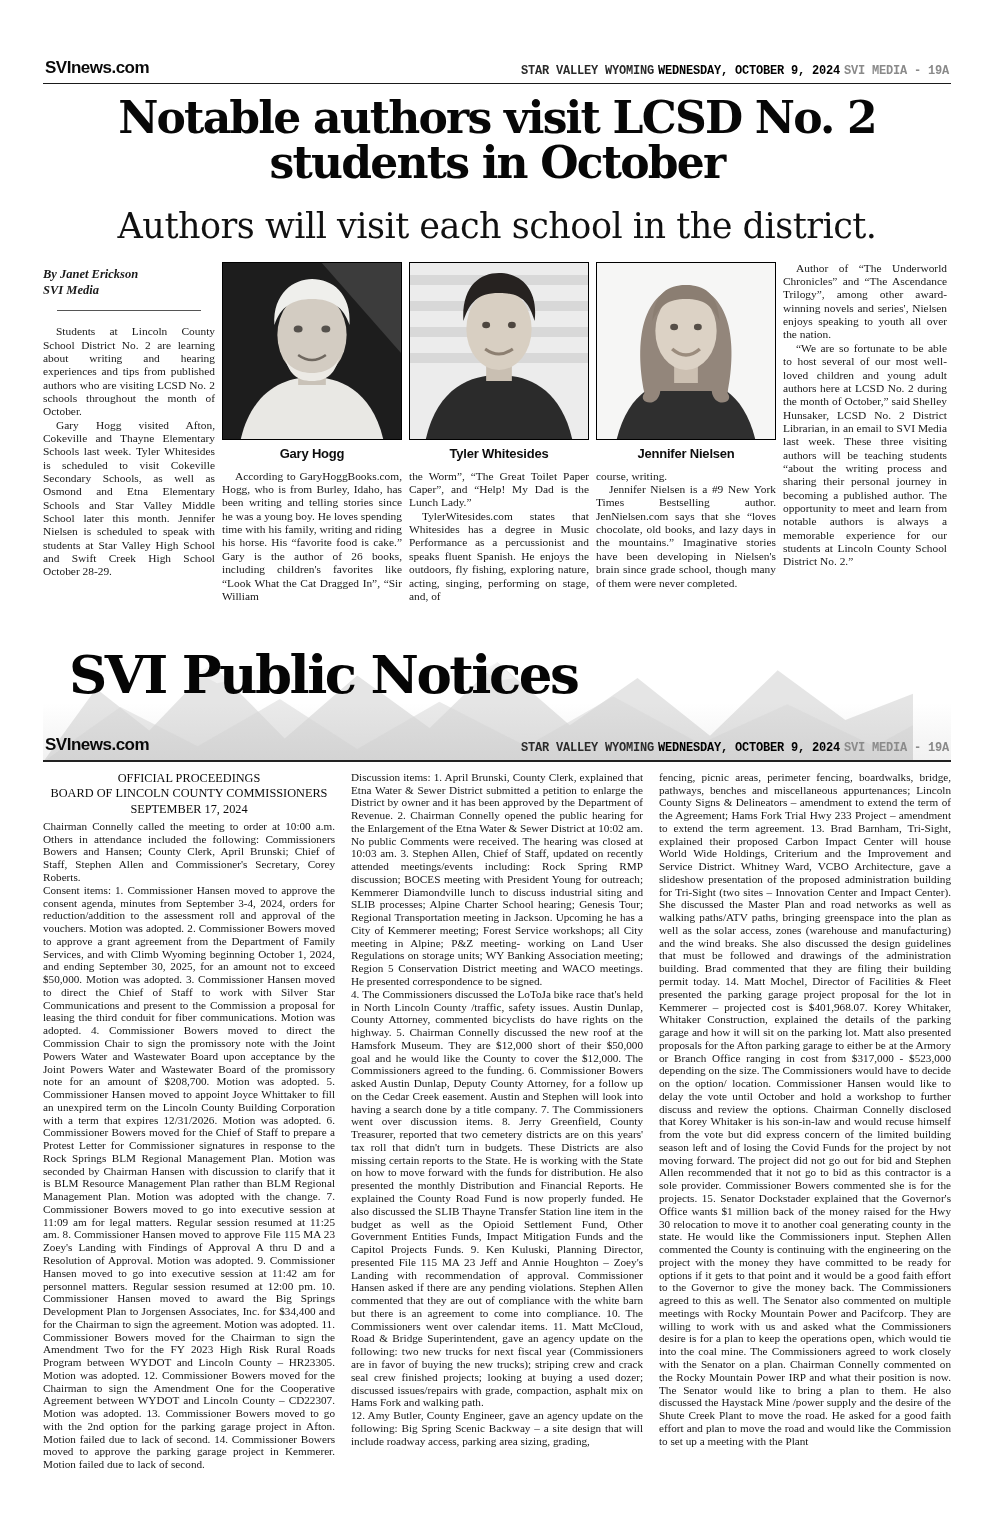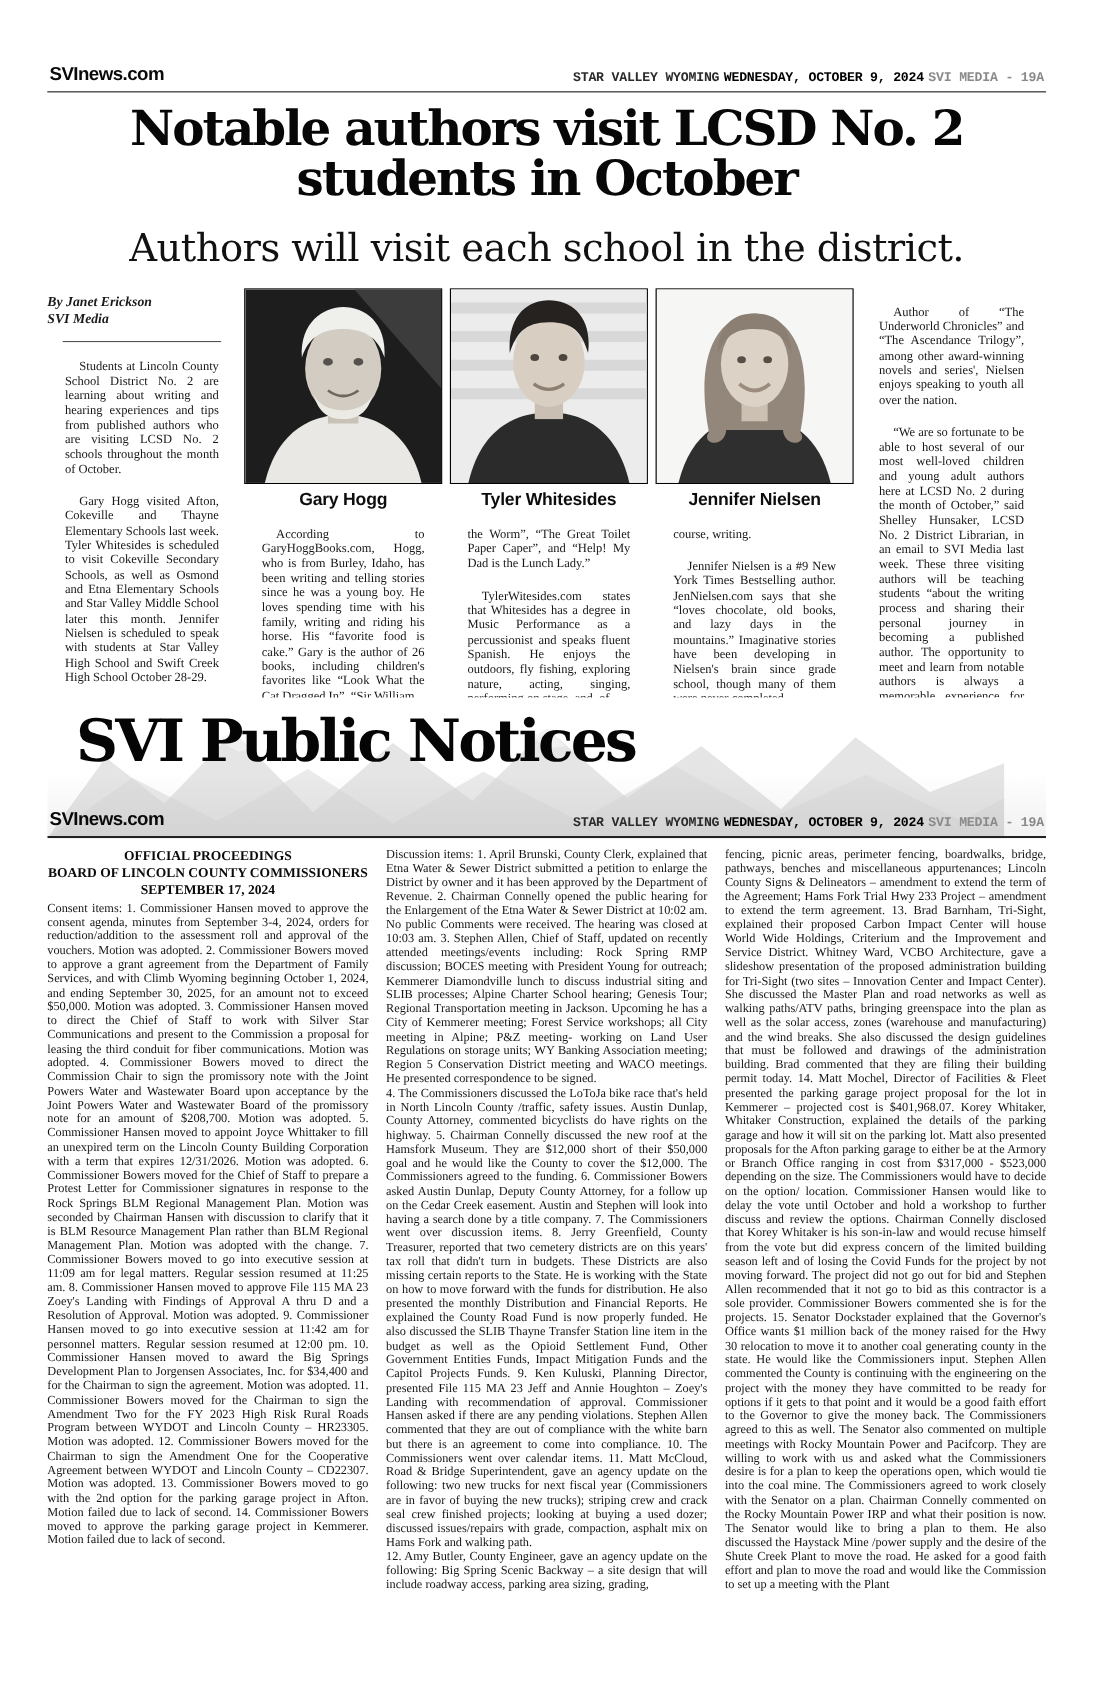--- a/index.html
+++ b/index.html
@@ -37,34 +37,34 @@
     font-family:"DejaVu Serif", serif;font-weight:400;color:#111;
     font-size:35px;text-align:center;margin:2px 0 16px 0;letter-spacing:-0.5px;
   }
 
   
   .story{
     display:grid;grid-template-columns:172px 180px 180px 180px 164px;
     column-gap:7px;height:372px;overflow:hidden;
   }
   .story p{
-    font-size:11.4px;line-height:1.17;text-align:justify;margin:16px;color:#161616;
+    font-size:11.4px;line-height:1.17;text-align:justify;margin:0;color:#161616;
   }
   .story p.indent{text-indent:13px;}
   .byline{
     text-align:left;font-style:italic;font-weight:600;font-size:12.5px;
     margin:4px 0 0 0;line-height:1.3;color:#1a1a1a;
   }
   .byline-rule{border-top:1px solid #555;margin:12px 14px 14px 14px;height:0;}
   .photo{
     border:1px solid #000;height:176px;overflow:hidden;background:#d8d8d8;
   }
   .photo svg{display:block;width:100%;height:100%;}
   .caption{
-    font-family:"Liberation Sans", sans-serif;font-weight:700;font-size:16px;
+    font-family:"Liberation Sans", sans-serif;font-weight:700;font-size:13px;
     text-align:center;margin:6px 0 9px 0;color:#0d0d0d;letter-spacing:-0.2px;
   }
 
   
   .banner{position:relative;margin-top:10px;overflow:hidden;}
   .banner .mountains{position:absolute;left:0;top:0;width:870px;height:100%;}
   .banner-title{
     position:relative;font-family:"DejaVu Serif", serif;font-weight:700;
     font-size:53px;letter-spacing:-2.5px;color:#050505;line-height:1.0;
     margin:4px 0 2px 26px;
@@ -76,21 +76,21 @@
 
   
   .notices{
     display:grid;grid-template-columns:1fr 1fr 1fr;column-gap:16px;
     margin-top:9px;height:916px;overflow:hidden;
   }
   .notices p{
     font-size:11.2px;line-height:1.14;text-align:justify;margin:0;color:#151515;
   }
   .notice-heading{
-    text-align:center;font-weight:700;font-size:12.3px;line-height:1.28;
+    text-align:center;font-weight:400;font-size:12.3px;line-height:1.28;
     color:#0b0b0b;margin:0;
   }
   .notice-heading-block{margin-bottom:2px;}
 </style>
 </head>
 <body>
 
 <div class="page">
 
   <div class="masthead">
@@ -193,20 +193,21 @@
     </div>
   </div>
 
   <div class="notices">
     <div>
       <div class="notice-heading-block">
         <div class="notice-heading">OFFICIAL PROCEEDINGS</div>
         <div class="notice-heading">BOARD OF LINCOLN COUNTY COMMISSIONERS</div>
         <div class="notice-heading">SEPTEMBER 17, 2024</div>
       </div>
+      <p>Chairman Connelly called the meeting to order at 10:00 a.m.  Others in attendance included the following: Commissioners Bowers and Hansen; County Clerk, April Brunski; Chief of Staff, Stephen Allen and Commissioner's Secretary, Corey Roberts.</p>
       <p>Consent items:  1.  Commissioner Hansen moved to approve the consent agenda, minutes from September 3-4, 2024, orders for reduction/addition to the assessment roll and approval of the vouchers.  Motion was adopted.  2. Commissioner Bowers moved to approve a grant agreement from the Department of Family Services, and with Climb Wyoming beginning October 1, 2024, and ending September 30, 2025, for an amount not to exceed $50,000.  Motion was adopted.  3.  Commissioner Hansen moved to direct the Chief of Staff to work with Silver Star Communications and present to the Commission a proposal for leasing the third conduit for fiber communications.  Motion was adopted.  4. Commissioner Bowers moved to direct the Commission Chair to sign the promissory note with the Joint Powers Water and Wastewater Board upon acceptance by the Joint Powers Water and Wastewater Board of the promissory note for an amount of $208,700.  Motion was adopted.  5. Commissioner Hansen moved to appoint Joyce Whittaker to fill an unexpired term on the Lincoln County Building Corporation with a term that expires 12/31/2026.  Motion was adopted.  6.  Commissioner Bowers moved for the Chief of Staff to prepare a Protest Letter for Commissioner signatures in response to the Rock Springs BLM Regional Management Plan.  Motion was seconded by Chairman Hansen with discussion to clarify that it is BLM Resource Management Plan rather than BLM Regional Management Plan.  Motion was adopted with the change.  7. Commissioner Bowers moved to go into executive session at 11:09 am for legal matters.  Regular session resumed at 11:25 am.  8. Commissioner Hansen moved to approve File 115 MA 23 Zoey's Landing with Findings of Approval A thru D and a Resolution of Approval.  Motion was adopted.  9. Commissioner Hansen moved to go into executive session at 11:42 am for personnel matters.  Regular session resumed at 12:00 pm.  10.  Commissioner Hansen moved to award the Big Springs Development Plan to Jorgensen Associates, Inc. for $34,400 and for the Chairman to sign the agreement. Motion was adopted.  11.  Commissioner Bowers moved for the Chairman to sign the Amendment Two for the FY 2023 High Risk Rural Roads Program between WYDOT and Lincoln County – HR23305.  Motion was adopted.  12. Commissioner Bowers moved for the Chairman to sign the Amendment One for the Cooperative Agreement between WYDOT and Lincoln County – CD22307.  Motion was adopted.  13. Commissioner Bowers moved to go with the 2nd option for the parking garage project in Afton.  Motion failed due to lack of second.  14.  Commissioner Bowers moved to approve the parking garage project in Kemmerer. Motion failed due to lack of second.</p>
     </div>
     <div>
       <p>Discussion items:  1. April Brunski, County Clerk, explained that Etna Water &amp; Sewer District submitted a petition to enlarge the District by owner and it has been approved by the Department of Revenue.  2.  Chairman Connelly opened the public hearing for the Enlargement of the Etna Water &amp; Sewer District at 10:02 am.  No public Comments were received.  The hearing was closed at 10:03 am.  3. Stephen Allen, Chief of Staff, updated on recently attended meetings/events including:  Rock Spring RMP discussion; BOCES meeting with President Young for outreach; Kemmerer Diamondville lunch to discuss industrial siting and SLIB processes; Alpine Charter School hearing; Genesis Tour; Regional Transportation meeting in Jackson.  Upcoming he has a City of Kemmerer meeting; Forest Service workshops; all City meeting in Alpine; P&amp;Z meeting- working on Land User Regulations on storage units; WY Banking Association meeting; Region 5 Conservation District meeting and WACO meetings.  He presented correspondence to be signed.</p>
       <p>4. The Commissioners discussed the LoToJa bike race that's held in North Lincoln County /traffic, safety issues.  Austin Dunlap, County Attorney, commented bicyclists do have rights on the highway.  5.  Chairman Connelly discussed the new roof at the Hamsfork Museum.  They are $12,000 short of their $50,000 goal and he would like the County to cover the $12,000. The Commissioners agreed to the funding.  6.  Commissioner Bowers asked Austin Dunlap, Deputy County Attorney, for a follow up on the Cedar Creek easement.  Austin and Stephen will look into having a search done by a title company.  7. The Commissioners went over discussion items.   8.  Jerry Greenfield, County Treasurer, reported that two cemetery districts are on this years' tax roll that didn't turn in budgets.  These Districts are also missing certain reports to the State.  He is working with the State on how to move forward with the funds for distribution.   He also presented the monthly Distribution and Financial Reports.  He explained the County Road Fund is now properly funded.  He also discussed the SLIB Thayne Transfer Station line item in the budget as well as the Opioid Settlement Fund, Other Government Entities Funds, Impact Mitigation Funds and the Capitol Projects Funds.  9.  Ken Kuluski, Planning Director, presented File 115 MA 23 Jeff and Annie Houghton – Zoey's Landing with recommendation of approval.  Commissioner Hansen asked if there are any pending violations.  Stephen Allen commented that they are out of compliance with the white barn but there is an agreement to come into compliance. 10. The Commissioners went over calendar items.  11. Matt McCloud, Road &amp; Bridge Superintendent, gave an agency update on the following:  two new trucks for next fiscal year (Commissioners are in favor of buying the new trucks); striping crew and crack seal crew finished projects; looking at buying a used dozer; discussed issues/repairs with grade, compaction, asphalt mix on Hams Fork and walking path.</p>
       <p>12. Amy Butler, County Engineer, gave an agency update on the following:  Big Spring Scenic Backway – a site design that will include roadway access, parking area sizing, grading,</p>
     </div>
     <div>
       <p>fencing, picnic areas, perimeter fencing, boardwalks, bridge, pathways, benches and miscellaneous appurtenances; Lincoln County Signs &amp; Delineators – amendment to extend the term of the Agreement; Hams Fork Trial Hwy 233 Project – amendment to extend the term agreement.  13. Brad Barnham, Tri-Sight, explained their proposed Carbon Impact Center will house World Wide Holdings, Criterium and the Improvement and Service District.  Whitney Ward, VCBO Architecture, gave a slideshow presentation of the proposed administration building for Tri-Sight (two sites – Innovation Center and Impact Center).  She discussed the Master Plan and road networks as well as walking paths/ATV paths, bringing greenspace into the plan as well as the solar access, zones (warehouse and manufacturing) and the wind breaks.  She also discussed the design guidelines that must be followed and drawings of the administration building.  Brad commented that they are filing their building permit today.  14.  Matt Mochel, Director of Facilities &amp; Fleet presented the parking garage project proposal for the lot in Kemmerer – projected cost is $401,968.07.  Korey Whitaker, Whitaker Construction, explained the details of the parking garage and how it will sit on the parking lot.  Matt also presented proposals for the Afton parking garage to either be at the Armory or Branch Office ranging in cost from $317,000 - $523,000 depending on the size.  The Commissioners would have to decide on the option/ location.  Commissioner Hansen would like to delay the vote until October and hold a workshop to further discuss and review the options. Chairman Connelly disclosed that Korey Whitaker is his son-in-law and would recuse himself from the vote but did express concern of the limited building season left and of losing the Covid Funds for the project by not moving forward.  The project did not go out for bid and Stephen Allen recommended that it not go to bid as this contractor is a sole provider. Commissioner Bowers commented she is for the projects.   15.  Senator Dockstader explained that the Governor's Office wants $1 million back of the money raised for the Hwy 30 relocation to move it to another coal generating county in the state.  He would like the Commissioners input.  Stephen Allen commented the County is continuing with the engineering on the project with the money they have committed to be ready for options if it gets to that point and it would be a good faith effort to the Governor to give the money back.  The Commissioners agreed to this as well.   The Senator also commented on multiple meetings with Rocky Mountain Power and Pacifcorp. They are willing to work with us and asked what the Commissioners desire is for a plan to keep the operations open, which would tie into the coal mine.  The Commissioners agreed to work closely with the Senator on a plan.  Chairman Connelly commented on the Rocky Mountain Power IRP and what their position is now.  The Senator would like to bring a plan to them.  He also discussed the Haystack Mine /power supply and the desire of the Shute Creek Plant to move the road.  He asked for a good faith effort and plan to move the road and would like the Commission to set up a meeting with the Plant</p>
     </div>

